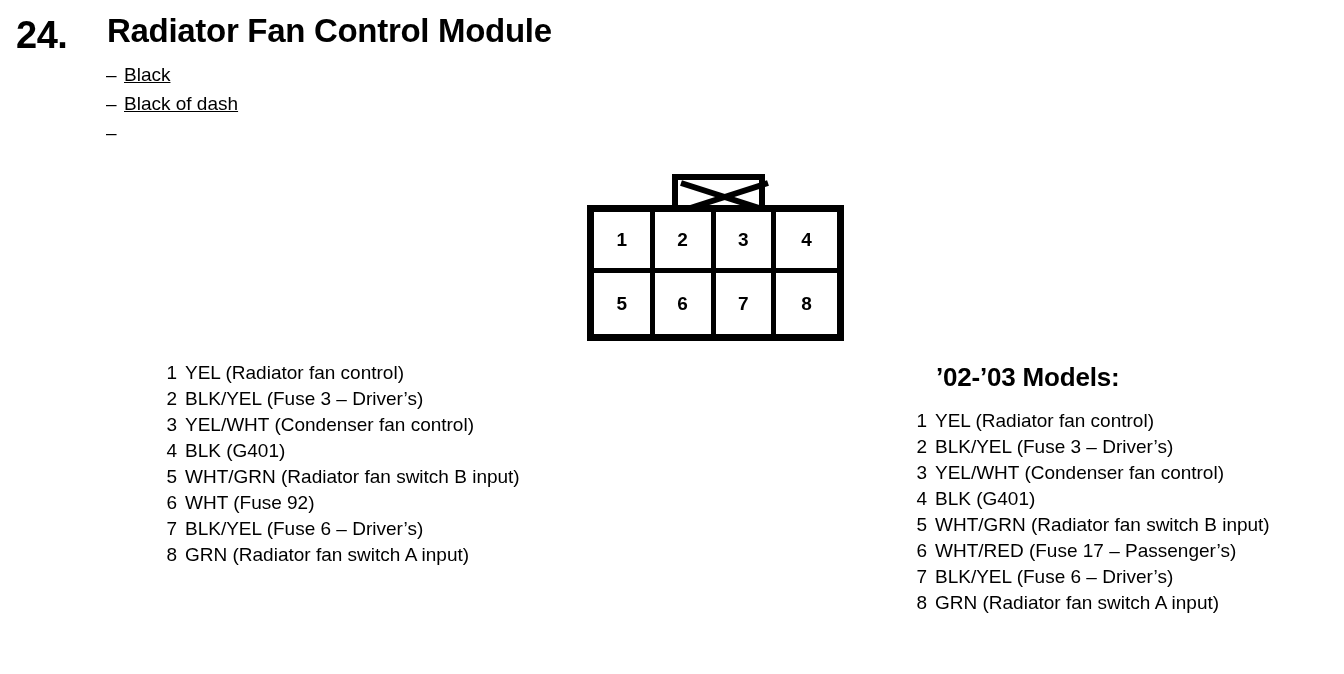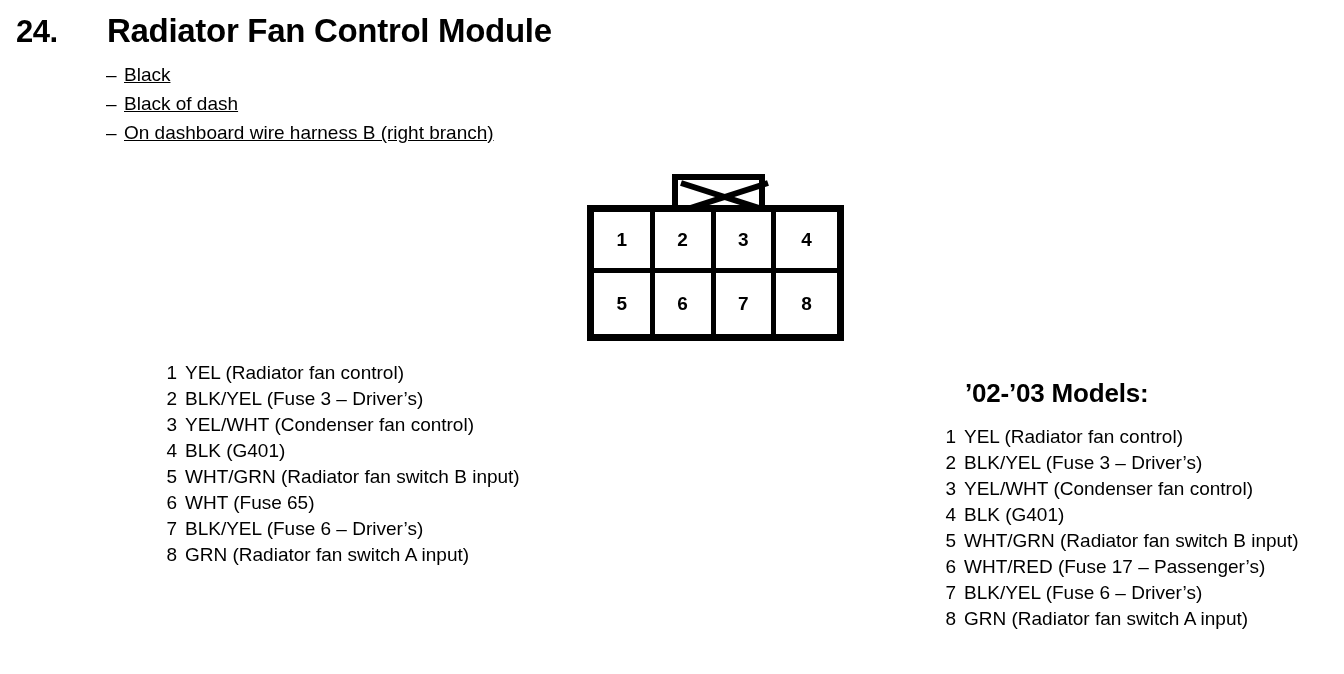--- a/index.html
+++ b/index.html
@@ -22,21 +22,21 @@
   .header {
     position: absolute;
     left: 0;
     top: 0;
     width: 1344px;
   }
   .item-number {
     position: absolute;
     left: 16px;
     top: 14px;
-    font-size: 31px;
+    font-size: 38px;
     font-weight: bold;
     letter-spacing: -0.5px;
   }
   .page-title {
     position: absolute;
     left: 107px;
     top: 12px;
     font-size: 33px;
     font-weight: bold;
     letter-spacing: -0.3px;
@@ -116,21 +116,21 @@
   }
   .pin-cell.last-col { border-right: none; }
   .pin-cell.last-row { border-bottom: none; }
 
   
   .pinlist {
     position: absolute;
     top: 362px;
   }
   .pinlist.left  { left: 163px; }
-  .pinlist.right { left: 942px; margin-top: 16px; }
+  .pinlist.right { left: 913px; }
 
   .list-heading {
     font-size: 26px;
     font-weight: bold;
     letter-spacing: -0.2px;
     height: 48px;
     white-space: nowrap;
   }
   .pinlist.left .list-heading  { padding-left: 23px; }
   .pinlist.right .list-heading { padding-left: 23px; }
@@ -166,21 +166,20 @@
   <div class="note-row">
     <span class="note-dash">–</span>
     <span class="note-text">Black</span>
   </div>
   <div class="note-row">
     <span class="note-dash">–</span>
     <span class="note-text">Black of dash</span>
   </div>
   <div class="note-row">
     <span class="note-dash">–</span>
-    <span class="note-text">On dashboard wire harness B (right branch)</span>
   </div>
 </div>
 
 <div class="connector">
   <div class="conn-tab">
     <svg width="105" height="44" viewBox="0 0 105 44">
       <line x1="9" y1="9" x2="96" y2="37" stroke="#000" stroke-width="6"></line>
       <line x1="96" y1="9" x2="9" y2="37" stroke="#000" stroke-width="6"></line>
     </svg>
   </div>
@@ -212,21 +211,21 @@
   <div class="pin-row">
     <span class="pin-num">4</span>
     <span class="pin-desc">BLK (G401)</span>
   </div>
   <div class="pin-row">
     <span class="pin-num">5</span>
     <span class="pin-desc">WHT/GRN (Radiator fan switch B input)</span>
   </div>
   <div class="pin-row">
     <span class="pin-num">6</span>
-    <span class="pin-desc">WHT (Fuse 65)</span>
+    <span class="pin-desc">WHT (Fuse 92)</span>
   </div>
   <div class="pin-row">
     <span class="pin-num">7</span>
     <span class="pin-desc">BLK/YEL (Fuse 6 – Driver’s)</span>
   </div>
   <div class="pin-row">
     <span class="pin-num">8</span>
     <span class="pin-desc">GRN (Radiator fan switch A input)</span>
   </div>
 </div>

